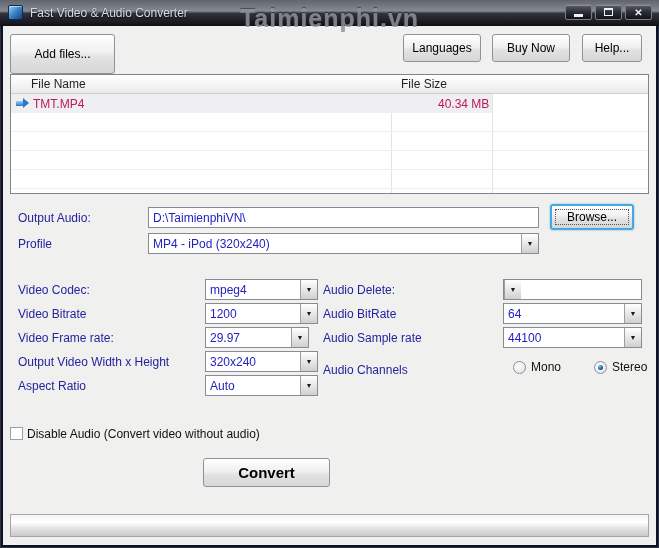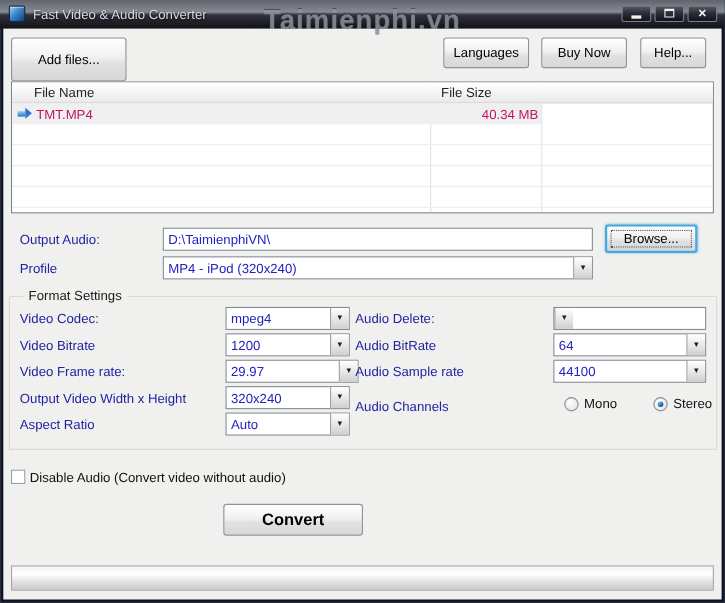--- a/index.html
+++ b/index.html
@@ -128,38 +128,35 @@
     <span class="field-label" style="left:15px;top:185px;">Output Audio:</span>
     <input class="text-input" style="left: 145px; top: 181px; width: 391px;" value="D:\TaimienphiVN\">
     <button class="btn browse" style="left:547px;top:178px;width:84px;height:26px;">Browse...</button>
 
     <span class="field-label" style="left:15px;top:211px;">Profile</span>
     <div class="dd" style="left:145px;top:207px;width:391px;">
       <span class="dd-value">MP4 - iPod (320x240)</span>
       <span class="dd-btn">▼</span>
     </div>
 
-    <div class="groupbox">
-      <span class="group-title">Format Settings</span>
-    </div>
 
     <span class="field-label" style="left:15px;top:257px;">Video Codec:</span>
     <div class="dd" style="left:202px;top:253px;width:113px;">
       <span class="dd-value">mpeg4</span>
       <span class="dd-btn">▼</span>
     </div>
 
     <span class="field-label" style="left:15px;top:281px;">Video Bitrate</span>
     <div class="dd" style="left:202px;top:277px;width:113px;">
       <span class="dd-value">1200</span>
       <span class="dd-btn">▼</span>
     </div>
 
     <span class="field-label" style="left:15px;top:305px;">Video Frame rate:</span>
-    <div class="dd" style="left:202px;top:301px;width:121px;">
+    <div class="dd" style="left:202px;top:301px;width:104px;">
       <span class="dd-value">29.97</span>
       <span class="dd-btn">▼</span>
     </div>
 
     <span class="field-label" style="left:15px;top:329px;">Output Video Width x Height</span>
     <div class="dd" style="left:202px;top:325px;width:113px;">
       <span class="dd-value">320x240</span>
       <span class="dd-btn">▼</span>
     </div>
 

